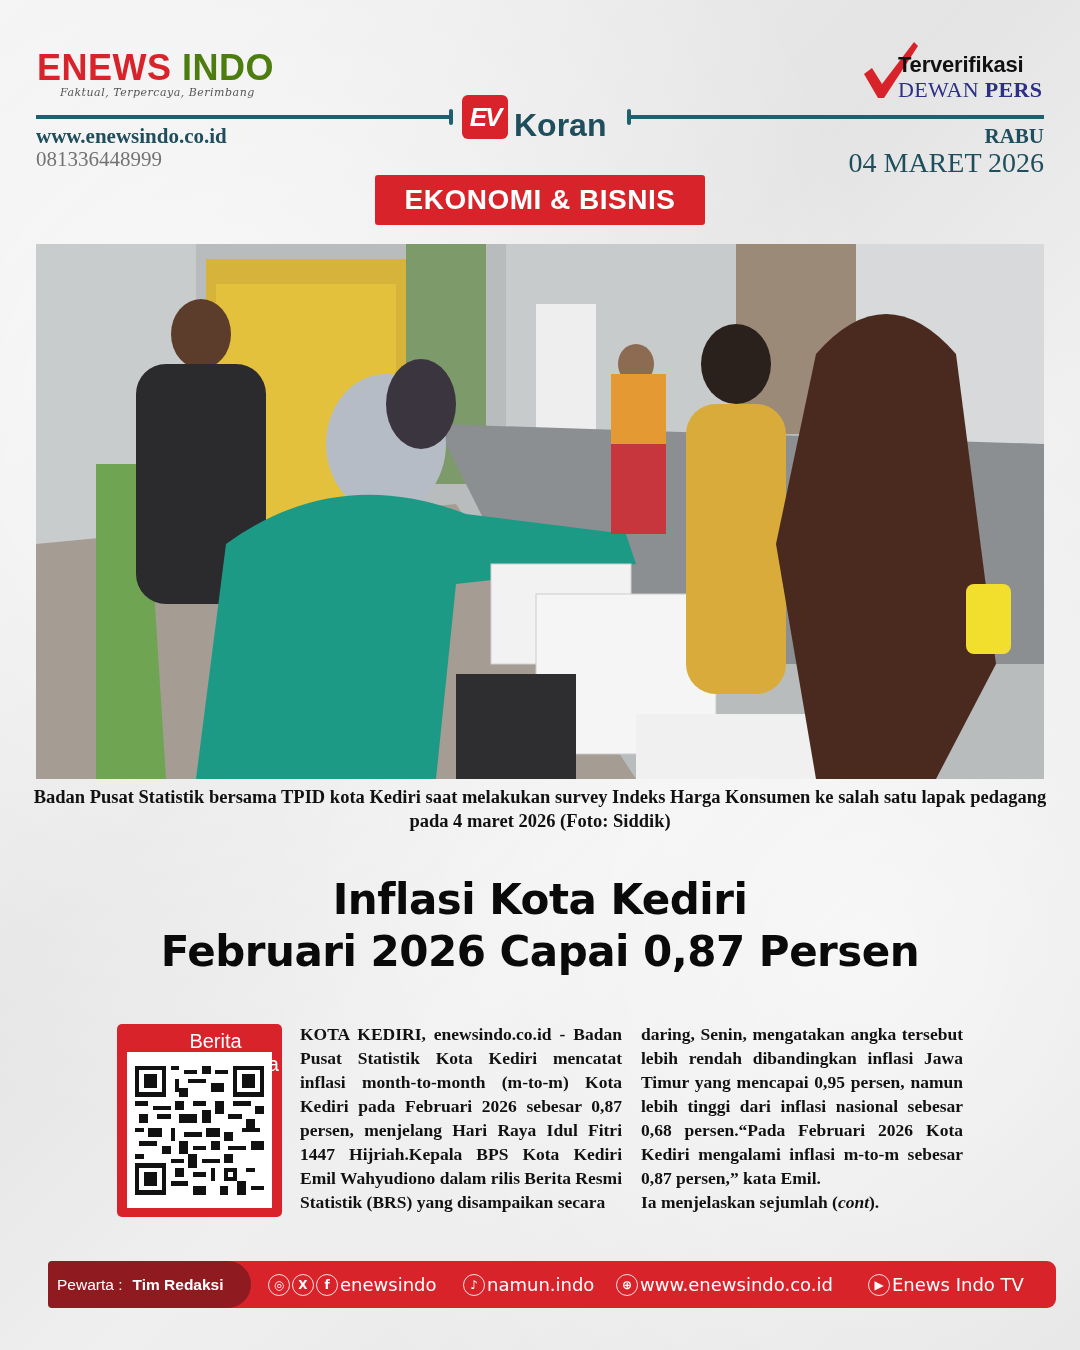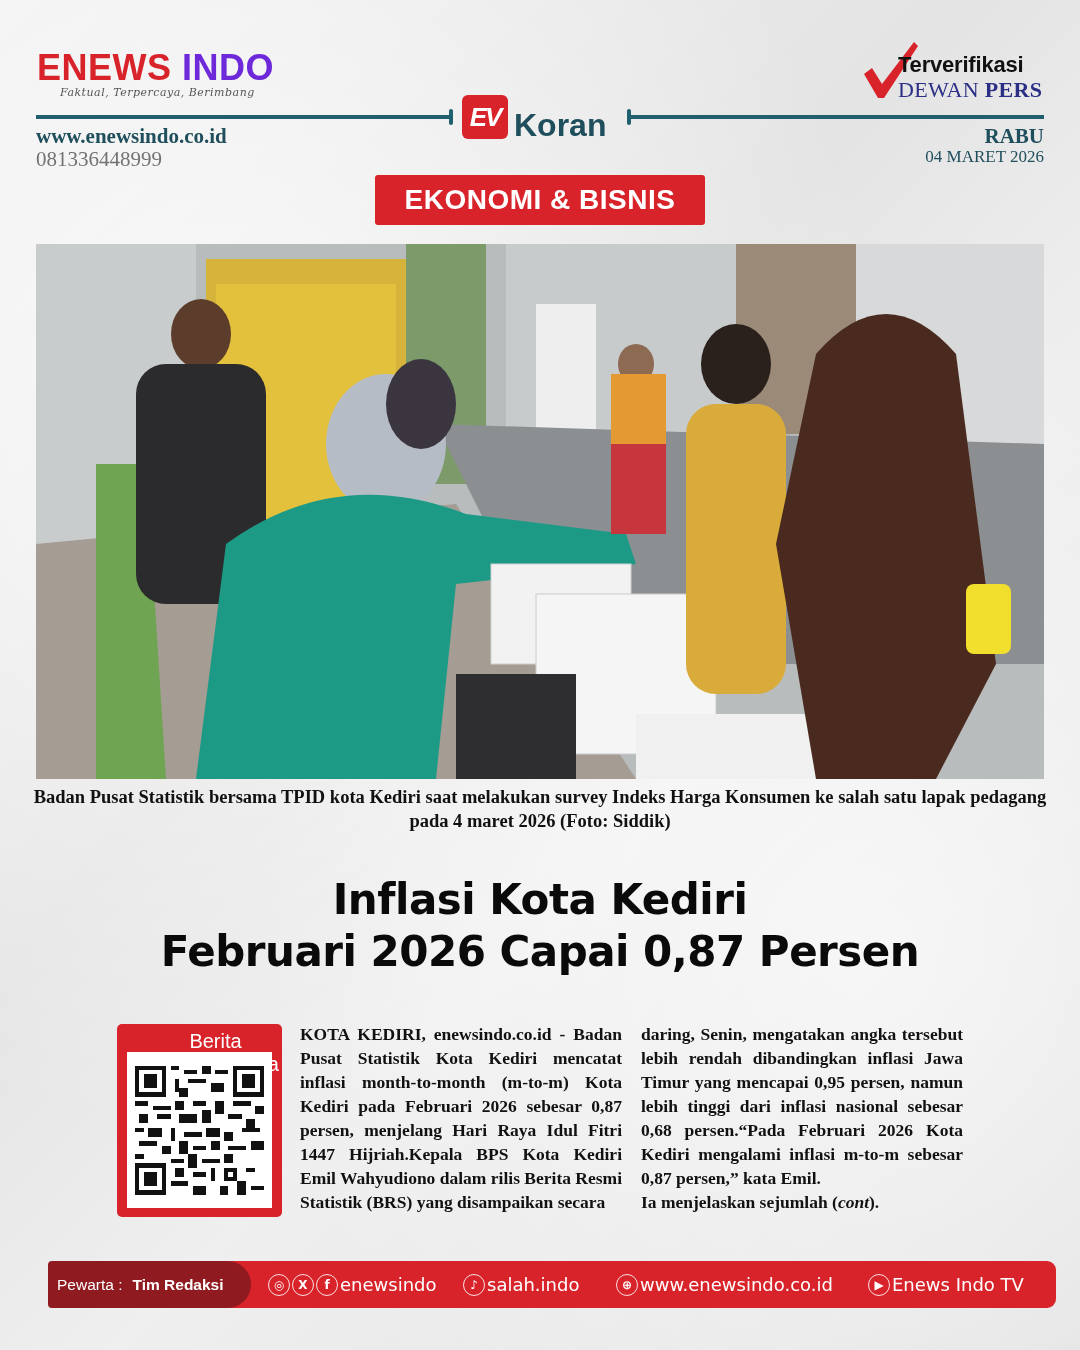--- a/index.html
+++ b/index.html
@@ -18,21 +18,21 @@
   .abs { position: absolute; }
 
   
   .logo-title {
     left: 37px; top: 48px;
     font-family: "Liberation Sans", sans-serif;
     font-weight: 700; font-size: 36px; letter-spacing: 0.5px;
     line-height: 40px;
   }
   .logo-title .red { color: #d8232a; }
-  .logo-title .blue { color: #6d28d9; text-align: right; }
+  .logo-title .blue { color: #4d7c0f; text-align: right; }
   .tagline {
     left: 60px; top: 86px;
     font-family: "DejaVu Serif", serif; font-style: italic;
     font-size: 11px; color: #555; letter-spacing: 0.5px;
   }
 
   
   .verified { left: 858px; top: 40px; width: 190px; height: 62px; }
   .check-icon { position: absolute; left: 2px; top: 0; width: 60px; height: 62px; }
   .verif-1 {
@@ -76,21 +76,21 @@
     font-size: 21px; color: #737373;
   }
   .day {
     right: 36px; top: 124px; text-align: right;
     font-family: "Liberation Serif", serif; font-weight: 700;
     font-size: 21px; color: #1f4e5c;
   }
   .date {
     right: 36px; top: 147px; text-align: left;
     font-family: "Liberation Serif", serif;
-    font-size: 17px; color: #1f4e5c;
+    font-size: 28px; color: #1f4e5c;
   }
 
   
   .category {
     left: 375px; top: 175px; width: 330px; height: 50px;
     background: #d8232a; border-radius: 3px;
     display: flex; align-items: center; justify-content: center;
     color: #fff; font-family: "Liberation Sans", sans-serif; font-weight: 700;
     font-size: 28px; letter-spacing: 0.5px;
   }
@@ -341,21 +341,21 @@
     <b>Tim Redaksi</b>
   </div>
   <div class="footer-item" style="left:220px;">
     <span class="ficon">◎</span>
     <span class="ficon">X</span>
     <span class="ficon">f</span>
     <span>enewsindo</span>
   </div>
   <div class="footer-item" style="left:415px;">
     <span class="ficon">♪</span>
-    <span>salah.indo</span>
+    <span>namun.indo</span>
   </div>
   <div class="footer-item" style="left:568px;">
     <span class="ficon">⊕</span>
     <span>www.enewsindo.co.id</span>
   </div>
   <div class="footer-item" style="left:820px;">
     <span class="ficon">▶</span>
     <span>Enews Indo TV</span>
   </div>
 </div>

